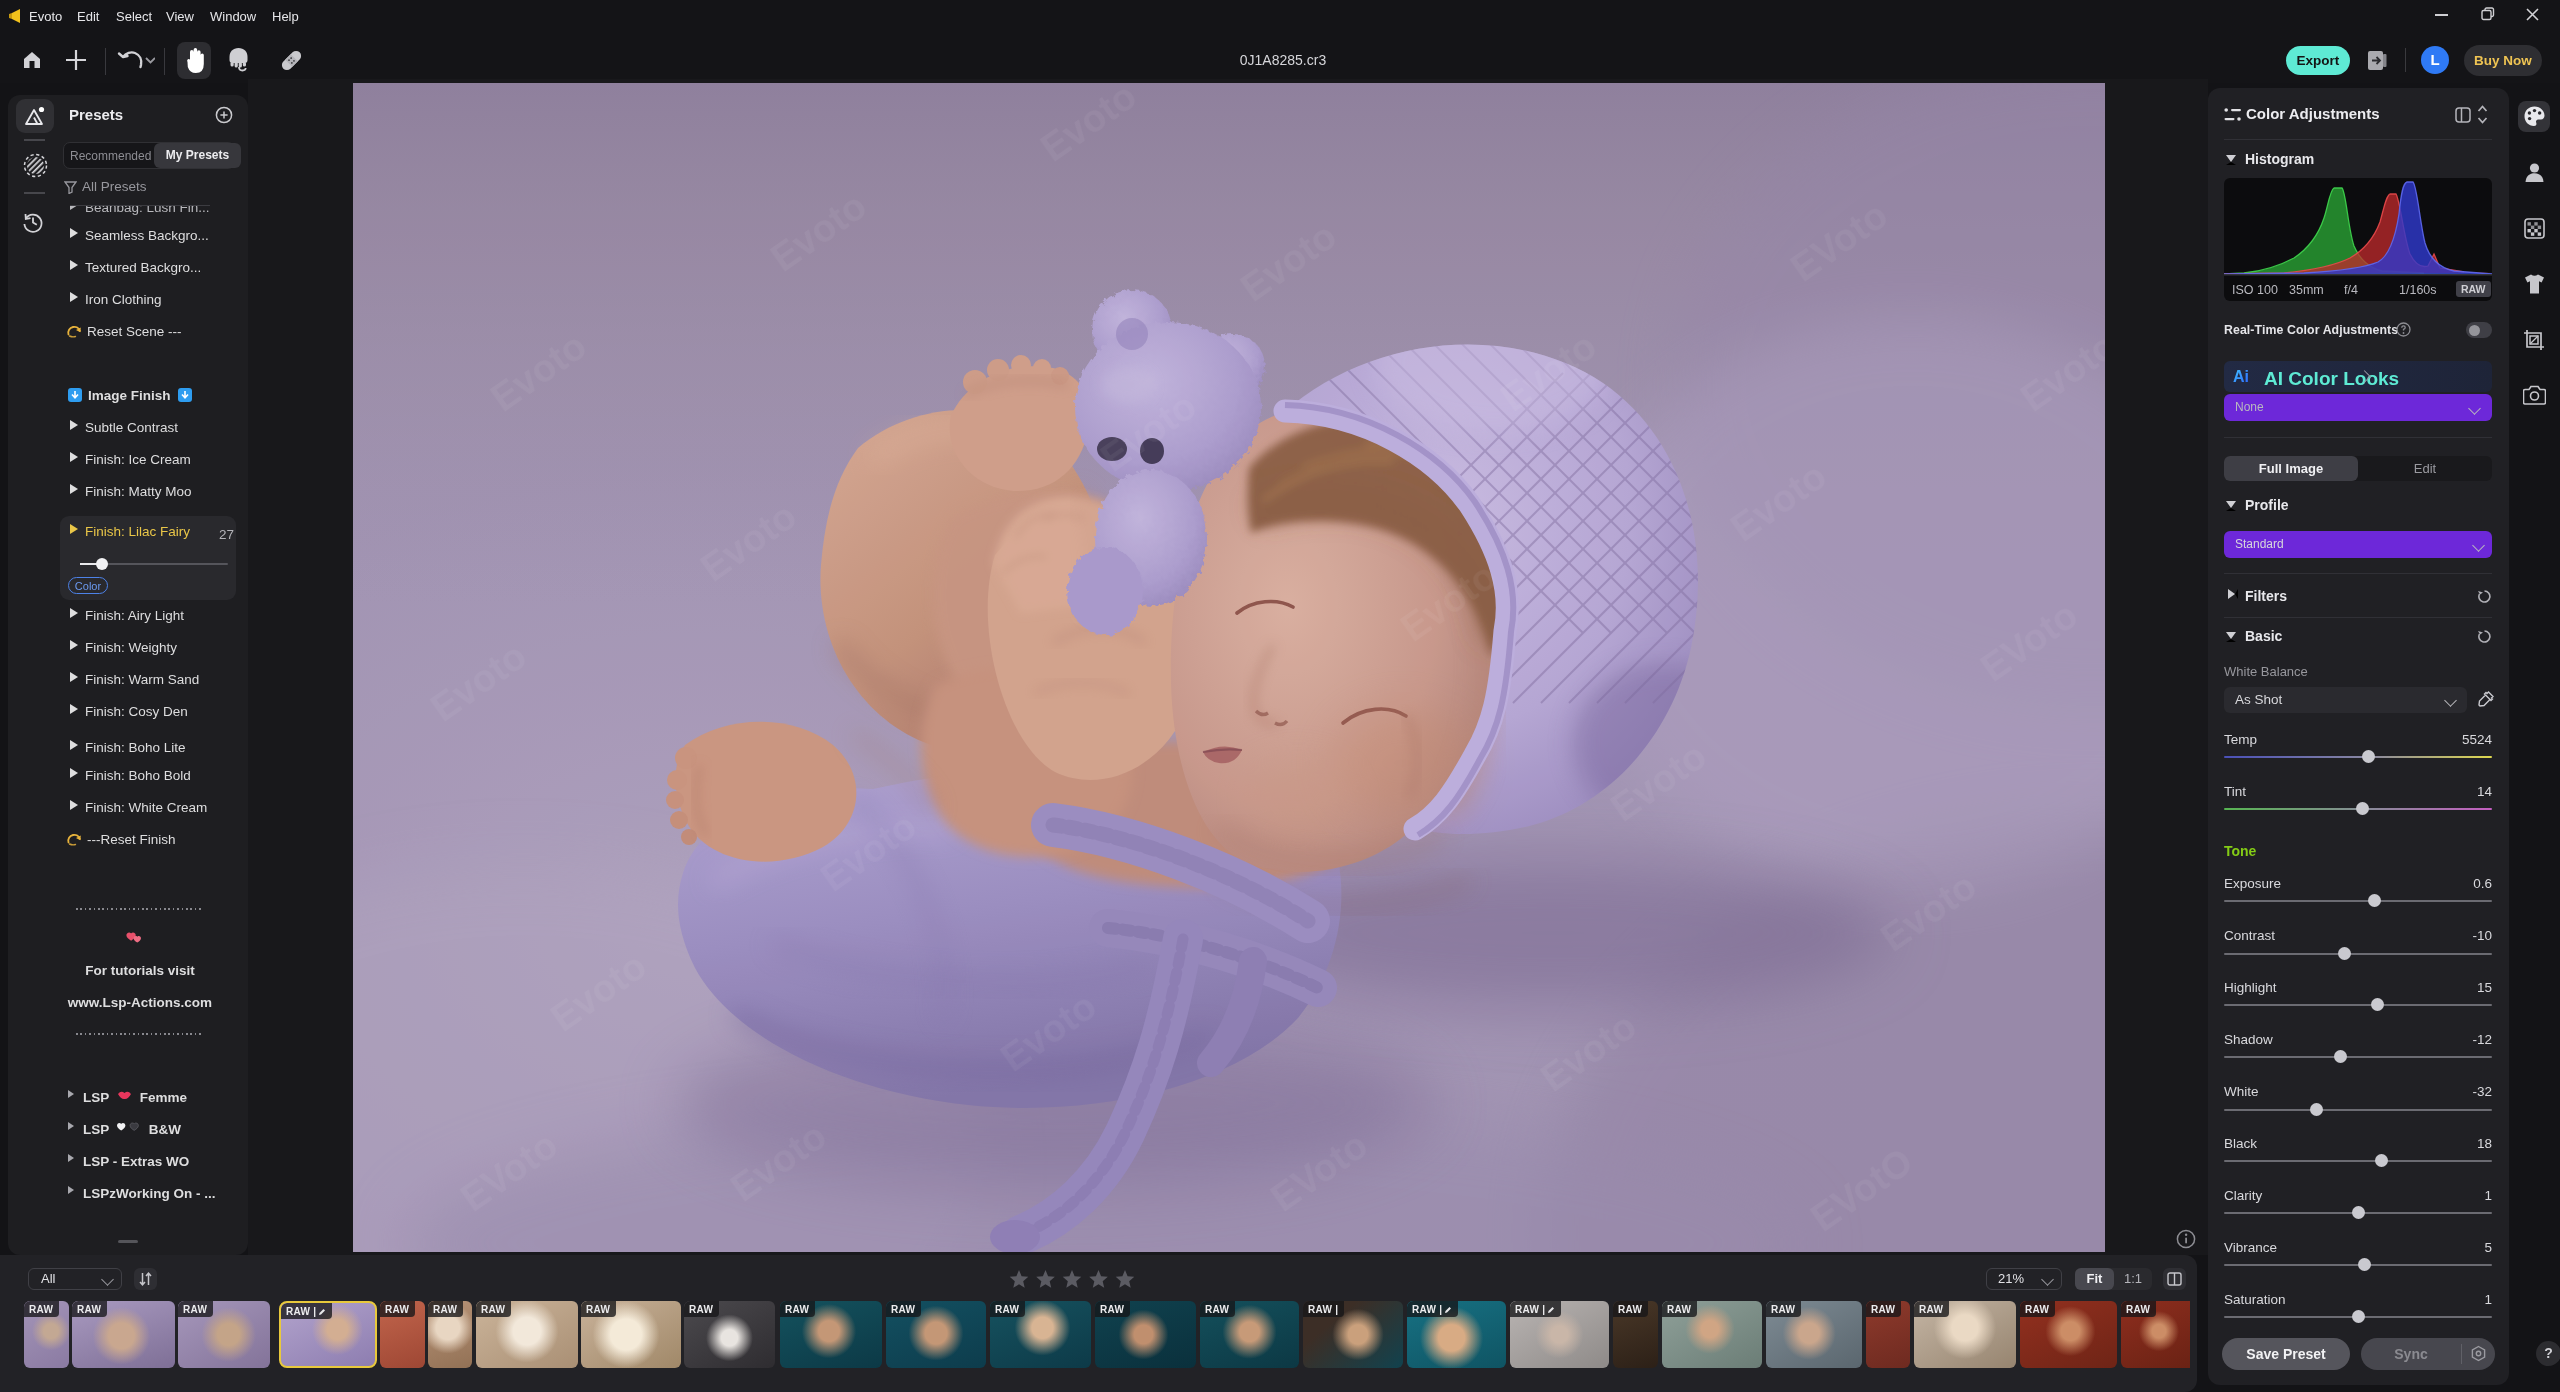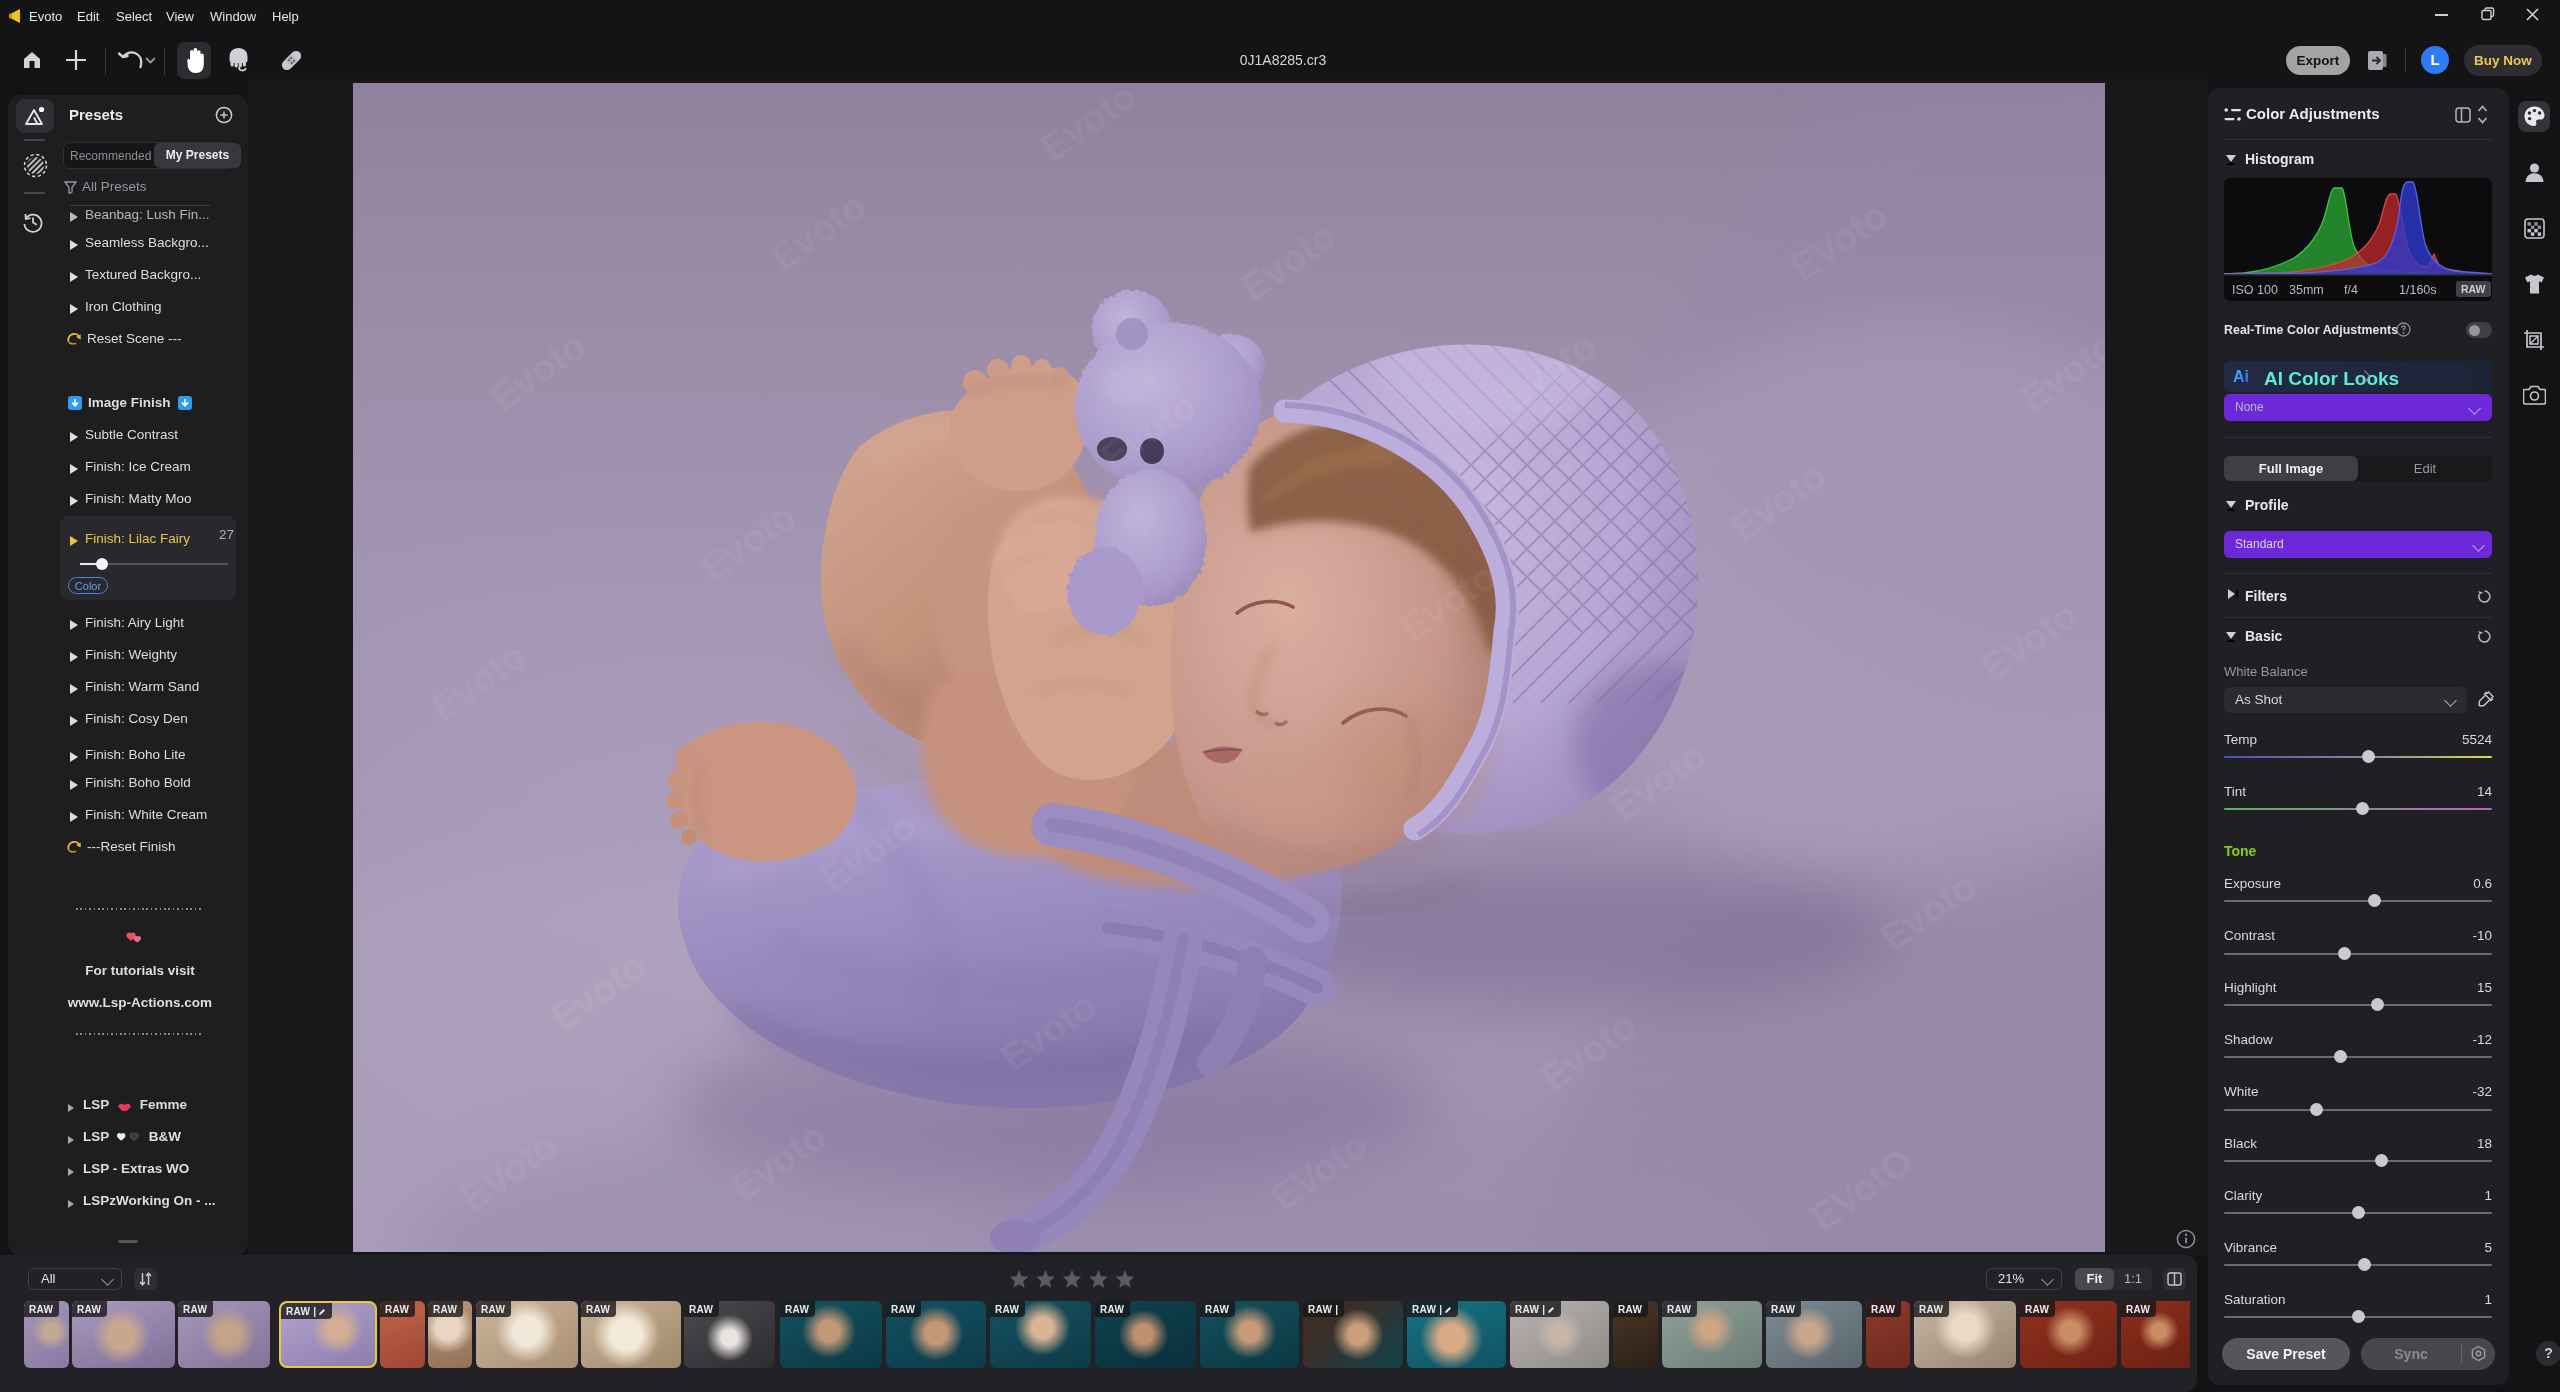--- a/index.html
+++ b/index.html
@@ -1,20 +1,20 @@
 <!DOCTYPE html>
 <html><head><meta charset="utf-8"><style>
 *{margin:0;padding:0;box-sizing:border-box}
 html,body{width:2560px;height:1392px;background:#131316;font-family:"Liberation Sans",sans-serif;overflow:hidden}
 body{position:relative}
 .a{position:absolute}
 .tx{color:#e6e6e9;font-size:13px}
 .tri{width:0;height:0;border-style:solid}
 
-.row{position:absolute;left:62px;width:176px;height:22px;display:flex;align-items:flex-end;color:#dededf;font-size:13.5px;white-space:nowrap}
+.row{position:absolute;left:62px;width:176px;height:22px;display:flex;align-items:flex-start;color:#dededf;font-size:13.5px;white-space:nowrap}
 .row .tr{width:0;height:0;border-left:8px solid #dededf;border-top:5px solid transparent;border-bottom:5px solid transparent;margin:0 7px 0 8px}
 
 .rp-lab{position:absolute;left:16px;color:#d9d9dd;font-size:13.5px}
 .rp-val{position:absolute;right:17px;color:#d9d9dd;font-size:13.5px}
 .track{position:absolute;left:16px;width:268px;height:2px;background:#6b6b72;border-radius:1px}
 .knob{position:absolute;top:-6px;width:13px;height:13px;border-radius:50%;background:#c9c9cf}
 .ddown{position:absolute;left:16px;width:268px;height:27px;background:#6d28d9;border-radius:6px;color:#d7d7db;font-size:12px;line-height:27px;padding-left:11px}
 .chev{position:absolute;width:9px;height:9px;border-right:1.6px solid #b9b9be;border-bottom:1.6px solid #b9b9be;transform:rotate(45deg)}
 .divi{position:absolute;left:16px;width:268px;height:1px;background:#303036}
 .reseti{position:absolute;right:16px;width:15px;height:15px}
@@ -75,21 +75,21 @@
       <rect x="8.5" y="7.5" width="8" height="10" fill="#b4b4b9"></rect>
       <circle cx="11" cy="10.5" r=".9" fill="#3a3a3e"></circle>
       <circle cx="14" cy="10.5" r=".9" fill="#3a3a3e"></circle>
       <circle cx="11" cy="14.5" r=".9" fill="#3a3a3e"></circle>
       <circle cx="14" cy="14.5" r=".9" fill="#3a3a3e"></circle>
     </g>
   </svg>
 
 <div class="a" style="left:1156px;top:52px;width:254px;text-align:center;color:#d6d6da;font-size:14px">0J1A8285.cr3</div>
 
-<div class="a" style="left:2286px;top:46px;width:64px;height:29px;background:#a3a3a3;border-radius:15px;color:#141414;font-size:13.5px;font-weight:bold;text-align:center;line-height:29px">Export</div>
+<div class="a" style="left:2286px;top:46px;width:64px;height:29px;background:#5eead4;border-radius:15px;color:#141414;font-size:13.5px;font-weight:bold;text-align:center;line-height:29px">Export</div>
 <svg class="a" style="left:2367px;top:50px" width="22" height="21" viewBox="0 0 22 21">
     <rect x="1" y="1" width="15" height="19" rx="2" fill="#aaaaaf"></rect>
     <rect x="16" y="4" width="3.5" height="13" rx="1" fill="#84848a"></rect>
     <path d="M5 10.5 H12 M9.5 7 L13 10.5 L9.5 14" stroke="#2c2c30" stroke-width="1.8" fill="none"></path>
   </svg>
 <div class="a" style="left:2405px;top:48px;width:1px;height:24px;background:#3a3a3e"></div>
 <div class="a" style="left:2421px;top:46px;width:28px;height:28px;border-radius:50%;background:#2f7af5;color:#fff;font-size:15px;font-weight:bold;text-align:center;line-height:28px">L</div>
 <div class="a" style="left:2464px;top:45px;width:78px;height:31px;background:#2e2e32;border-radius:16px;color:#efc453;font-size:13.5px;font-weight:bold;text-align:center;line-height:31px">Buy Now</div>
 
 <div class="a" style="left:8px;top:95px;width:240px;height:1160px;background:#1e1e21;border-radius:12px"></div>

